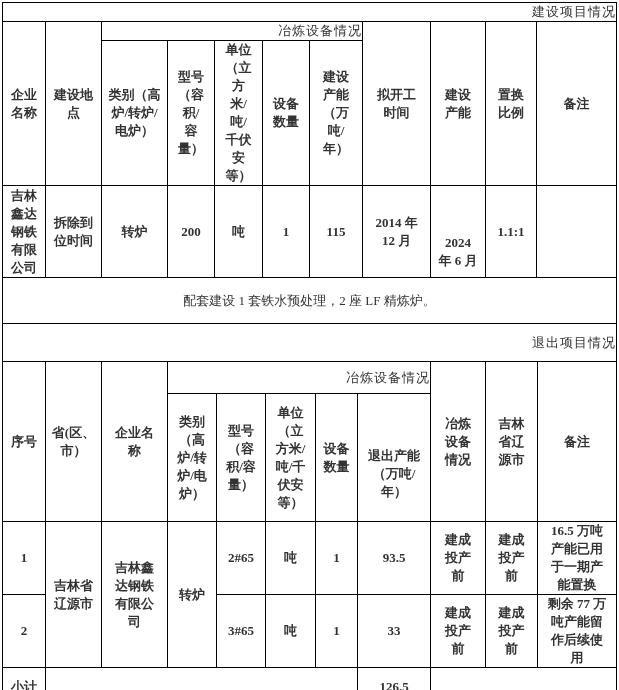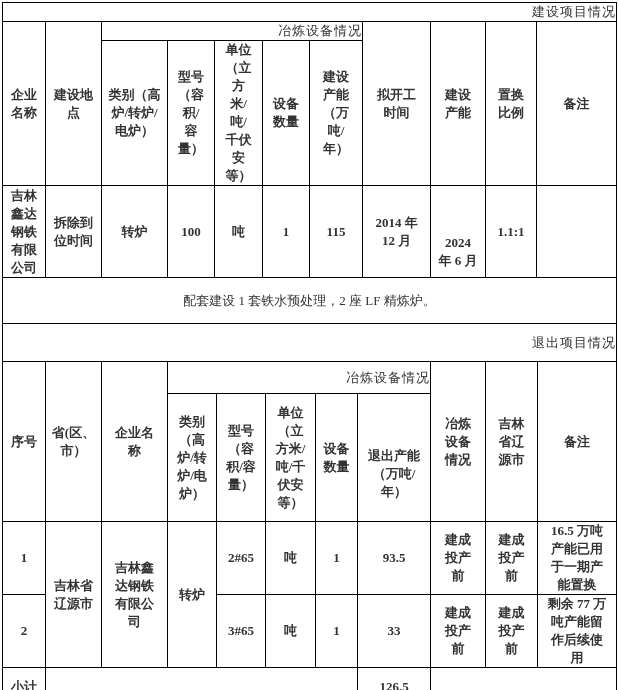--- a/index.html
+++ b/index.html
@@ -89,21 +89,21 @@
       <td>
             <div class="in w30">吉林鑫达钢铁有限公司</div>
           </td>
       <td>
             <div class="in w42">拆除到位时间</div>
           </td>
       <td>
             <div class="in w54">转炉</div>
           </td>
       <td>
-            <div class="in">100</div>
+            <div class="in">200</div>
           </td>
       <td>
             <div class="in">吨</div>
           </td>
       <td>
             <div class="in">1</div>
           </td>
       <td>
             <div class="in">115</div>
           </td>

